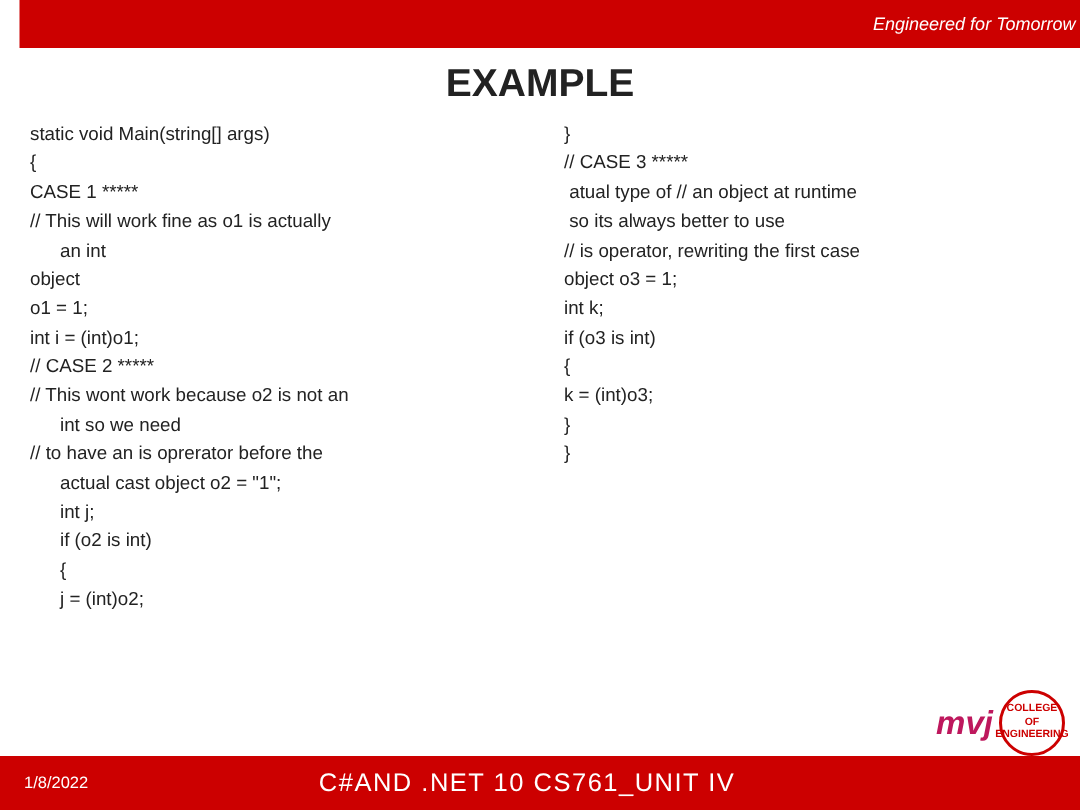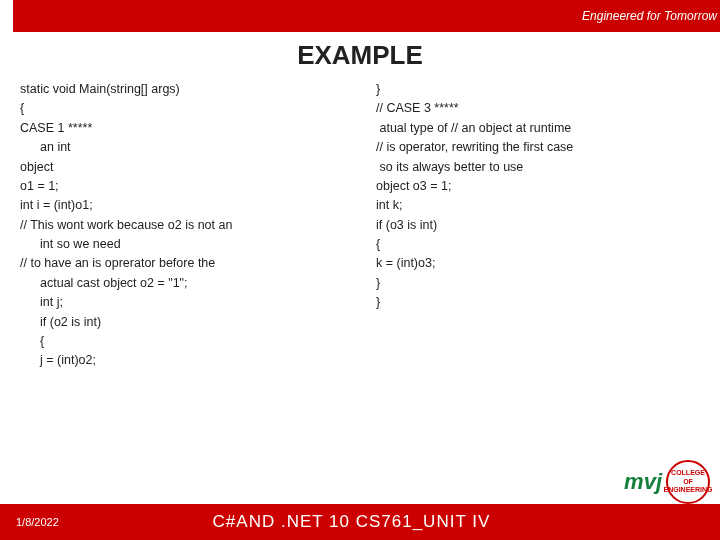--- a/index.html
+++ b/index.html
@@ -65,21 +65,21 @@
       bottom: 36px;
       right: 10px;
       display: flex;
       align-items: center;
       gap: 4px;
     }
 
     .logo-text {
       font-size: 22px;
       font-weight: bold;
-      color: #15803d;
+      color: #be185d;
       font-style: italic;
     }
 
     .logo-badge {
       display: flex;
       flex-direction: column;
       align-items: center;
       justify-content: center;
       width: 44px;
       height: 44px;
@@ -148,40 +148,42 @@
   <span class="top-banner-text">Engineered for Tomorrow</span>
 </div>
 
 <div class="page-title">EXAMPLE</div>
 
 <div class="content-area">
   <div class="left-col">
     <span class="code-line">static void Main(string[] args)</span>
     <span class="code-line">{</span>
     <span class="code-line">CASE 1 *****</span>
+    <span class="code-line">// This will work fine as o1 is actually</span>
     <span class="code-line indent1">an int</span>
     <span class="code-line">object</span>
     <span class="code-line">o1 = 1;</span>
     <span class="code-line">int i = (int)o1;</span>
+    <span class="code-line">// CASE 2 *****</span>
     <span class="code-line">// This wont work because o2 is not an</span>
     <span class="code-line indent1">int so we need</span>
     <span class="code-line">// to have an is oprerator before the</span>
     <span class="code-line indent1">actual cast object o2 = "1";</span>
     <span class="code-line indent1">int j;</span>
     <span class="code-line indent1">if (o2 is int)</span>
     <span class="code-line indent1">{</span>
     <span class="code-line indent1">j = (int)o2;</span>
   </div>
 
   <div class="right-col">
     <span class="code-line">}</span>
     <span class="code-line">// CASE 3 *****</span>
     <span class="code-line"> atual type of // an object at runtime</span>
+    <span class="code-line"> so its always better to use</span>
     <span class="code-line">// is operator, rewriting the first case</span>
-    <span class="code-line"> so its always better to use</span>
     <span class="code-line">object o3 = 1;</span>
     <span class="code-line">int k;</span>
     <span class="code-line">if (o3 is int)</span>
     <span class="code-line">{</span>
     <span class="code-line">k = (int)o3;</span>
     <span class="code-line">}</span>
     <span class="code-line">}</span>
   </div>
 </div>
 

